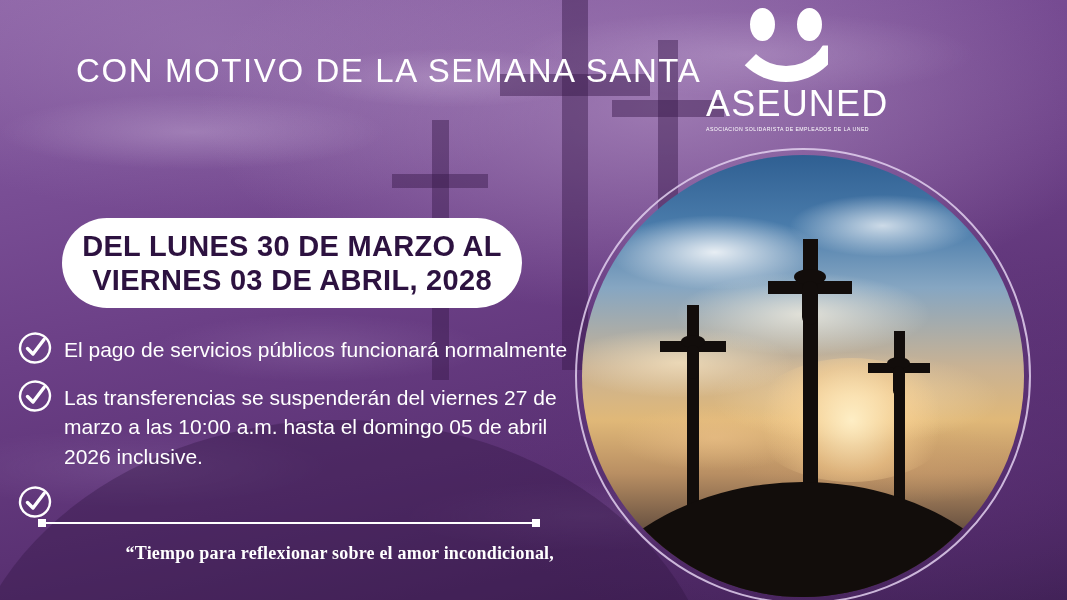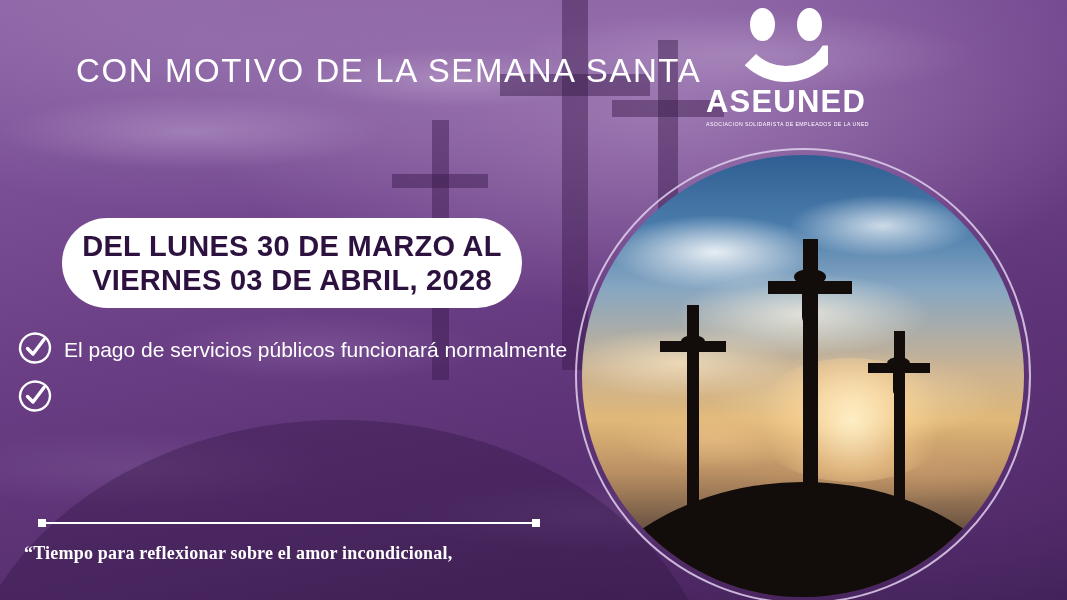--- a/index.html
+++ b/index.html
@@ -111,22 +111,22 @@
     width: 116px;
     height: 66px;
     border: 16px solid #ffffff;
     border-top-color: transparent;
     border-left-color: transparent;
     border-right-color: transparent;
     border-radius: 0 0 58px 58px / 0 0 56px 56px;
     box-sizing: border-box;
   }
   .logo-name {
-    font-size: 31px;
-    font-weight: 700;
+    font-size: 36px;
+    font-weight: 400;
     letter-spacing: 1.2px;
     line-height: 1;
     margin-top: 2px;
   }
   .logo-tagline {
     font-size: 5.2px;
     letter-spacing: .45px;
     margin-top: 4px;
     white-space: nowrap;
   }
@@ -272,21 +272,21 @@
     color: #ffffff;
     font-size: 21px;
     line-height: 1.4;
     padding-top: 2px;
   }
   .quote-block {
     position: absolute;
     left: 24px;
     top: 518px;
     width: 530px;
-    text-align: left;
+    text-align: right;
   }
   .quote-rule {
     position: relative;
     height: 10px;
     margin-bottom: 12px;
   }
   .quote-rule .line {
     position: absolute;
     left: 16px;
     right: 16px;
@@ -384,20 +384,29 @@
       </span>
       <span class="bullet-text">El pago de servicios públicos funcionará normalmente</span>
     </div>
     <div class="bullet">
       <span class="check">
         <svg viewBox="0 0 34 34" width="34" height="34" aria-hidden="true">
           <ellipse cx="17" cy="17" rx="15" ry="14.5" fill="none" stroke="#ffffff" stroke-width="2.4" transform="rotate(-12 17 17)"></ellipse>
           <path d="M9.5 17.5 L15 23 L26 8.5" fill="none" stroke="#ffffff" stroke-width="3.4" stroke-linecap="round" stroke-linejoin="round"></path>
         </svg>
       </span>
+      <span class="bullet-text">Las transferencias se suspenderán del viernes 27 de marzo a las 10:00 a.m. hasta el domingo 05 de abril 2026 inclusive.</span>
+    </div>
+    <div class="bullet">
+      <span class="check">
+        <svg viewBox="0 0 34 34" width="34" height="34" aria-hidden="true">
+          <ellipse cx="17" cy="17" rx="15" ry="14.5" fill="none" stroke="#ffffff" stroke-width="2.4" transform="rotate(-12 17 17)"></ellipse>
+          <path d="M9.5 17.5 L15 23 L26 8.5" fill="none" stroke="#ffffff" stroke-width="3.4" stroke-linecap="round" stroke-linejoin="round"></path>
+        </svg>
+      </span>
     </div>
   </div>
 
   <div class="quote-block">
     <div class="quote-rule">
       <span class="line"></span>
       <span class="dot l"></span>
       <span class="dot r"></span>
     </div>
     <div class="quote-text">“Tiempo para reflexionar sobre el amor incondicional,</div>

